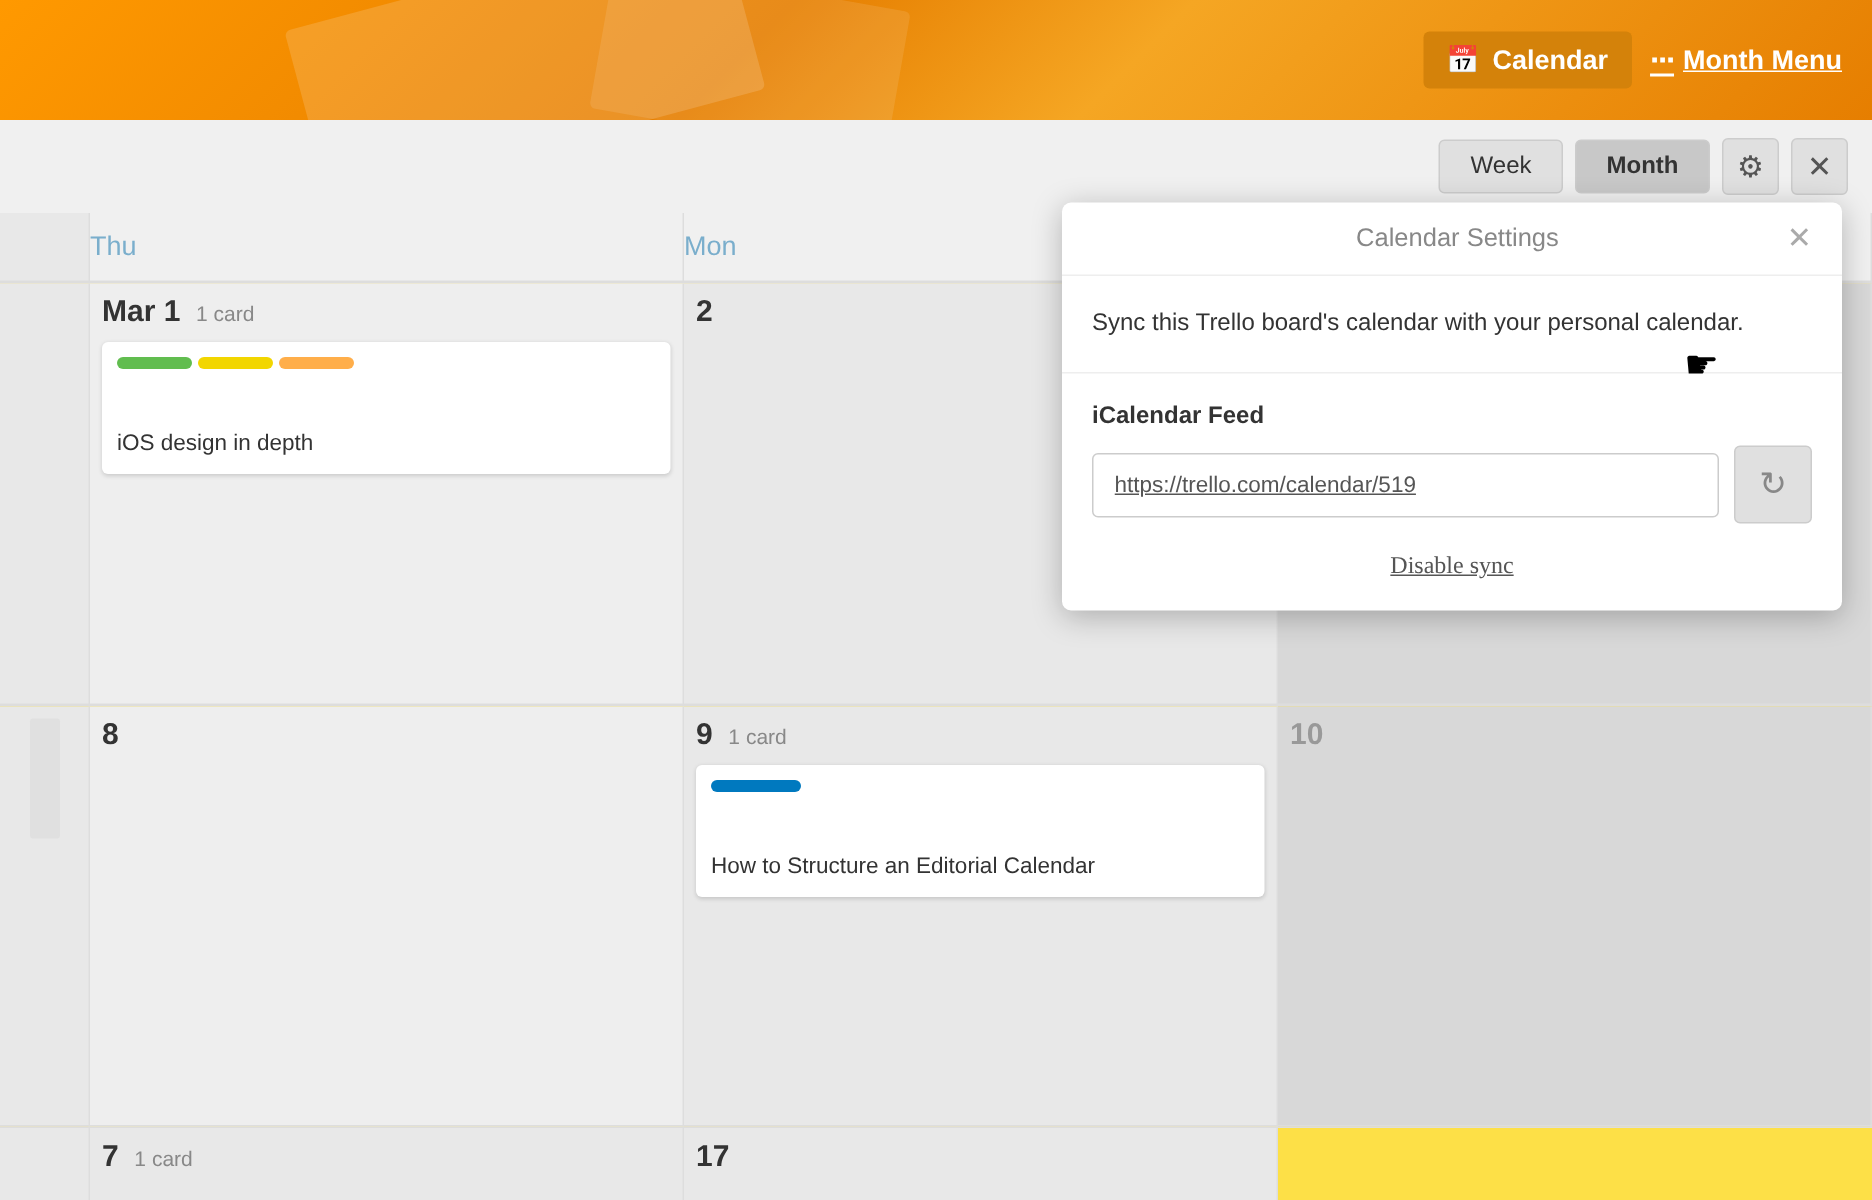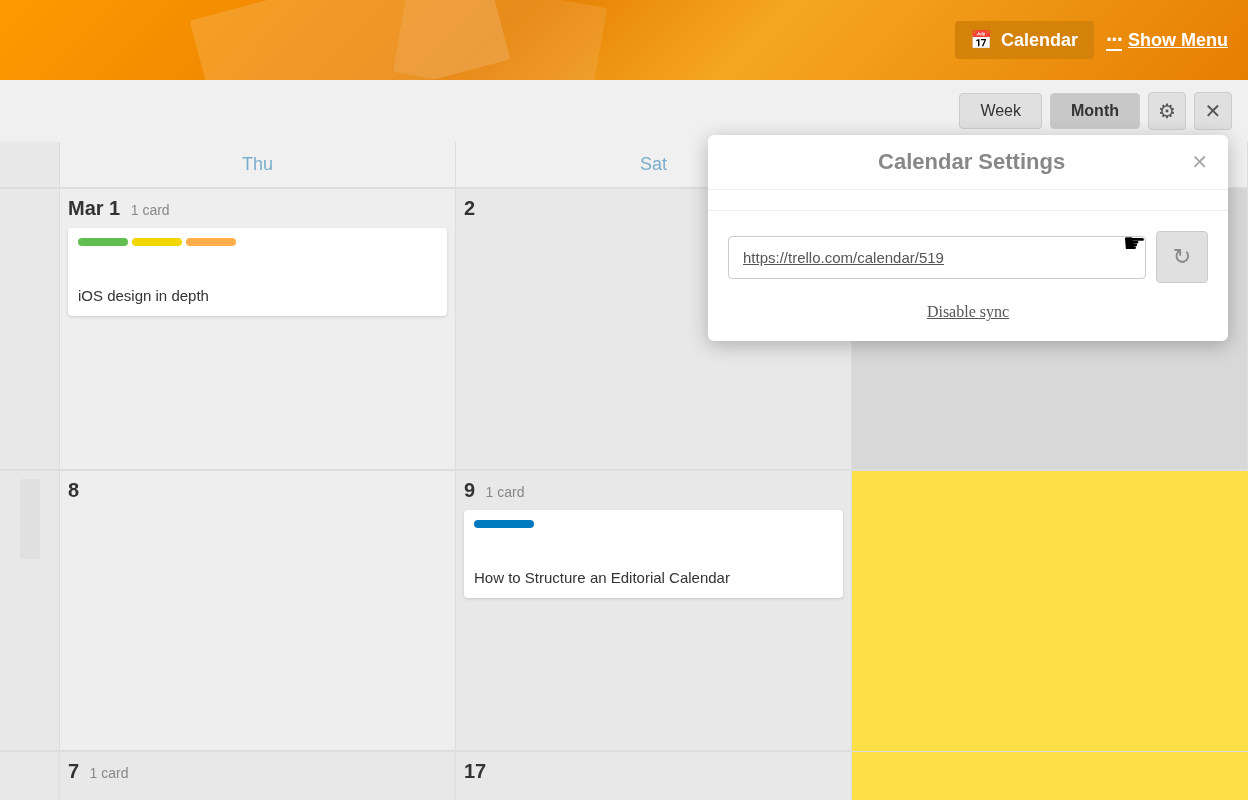--- a/index.html
+++ b/index.html
@@ -116,21 +116,20 @@
       background: #e0e0e0;
       display: flex; align-items: center; justify-content: center;
       font-size: 20px;
       cursor: pointer;
       color: #555;
     }
 
     
     .day-header {
       background: #f0f0f0;
-      text-align: center;
       padding: 12px 0;
       font-size: 18px;
       color: #7aaecc;
       font-weight: 500;
       border-right: 1px solid #ddd;
       border-bottom: 1px solid #ddd;
     }
     .day-header.empty { background: #e8e8e8; border-right: 1px solid #ddd; }
 
     
@@ -209,23 +208,23 @@
       z-index: 100;
     }
     .popup-header {
       display: flex;
       align-items: center;
       justify-content: space-between;
       padding: 14px 20px;
       border-bottom: 1px solid #eee;
     }
     .popup-title {
-      font-size: 22px;
+      font-size: 17px;
       color: #888;
-      font-weight: 700;
+      font-weight: 400;
       text-align: center;
       flex: 1;
     }
     .popup-close {
       font-size: 20px;
       color: #aaa;
       cursor: pointer;
       background: none;
       border: none;
       line-height: 1;
@@ -294,37 +293,37 @@
 <body>
 
 <div class="header">
   <div class="header-bg-triangle"></div>
   <button class="calendar-btn">
     <span class="cal-icon">📅</span>
     <span>Calendar</span>
   </button>
   <button class="show-menu-btn">
     <span class="dots-icon">···</span>
-    <span>Show Menu</span>
+    <span>Month Menu</span>
   </button>
 </div>
 
 <div class="calendar-area">
 
   <div class="toolbar">
     <button class="view-btn">Week</button>
     <button class="view-btn active">Month</button>
     <div class="icon-btn">⚙</div>
     <div class="icon-btn">✕</div>
   </div>
 
   <div style="display:grid; grid-template-columns: 60px 1fr 1fr 1fr; background:#f0f0f0; border-bottom:1px solid #ddd;">
     <div class="day-header empty"></div>
     <div class="day-header">Thu</div>
-    <div class="day-header">Sat</div>
+    <div class="day-header">Mon</div>
     <div class="day-header"></div>
   </div>
 
   <div style="display:grid; grid-template-columns: 60px 1fr 1fr 1fr; flex:1; border-bottom:1px solid #ddd; min-height:240px;">
     <div class="week-num-cell"></div>
 
     <div class="cal-cell light">
       <span class="day-num">Mar 1</span>
       <span class="card-count">1 card</span>
       <div class="cal-card">
@@ -357,41 +356,46 @@
       <span class="day-num">9</span>
       <span class="card-count">1 card</span>
       <div class="cal-card">
         <div class="label-row">
           <div class="label-bar label-blue" style="width:60px;"></div>
         </div>
         <div class="card-title">How to Structure an Editorial Calendar</div>
       </div>
     </div>
 
+    <div class="cal-cell" style="background:#d8d8d8;">
+      <span class="day-num" style="color:#999;">10</span>
+    </div>
   </div>
 
   <div style="display:grid; grid-template-columns: 60px 1fr 1fr 1fr; border-bottom:1px solid #ddd; min-height:100px;">
     <div class="week-num-cell"></div>
     <div class="cal-cell">
       <span class="day-num">7</span>
       <span class="card-count">1 card</span>
     </div>
     <div class="cal-cell">
       <span class="day-num">17</span>
     </div>
   </div>
 
   <div class="settings-popup">
     <div class="popup-header">
       <div style="width:24px;"></div>
       <div class="popup-title">Calendar Settings</div>
       <button class="popup-close">✕</button>
     </div>
     <div class="popup-body">
+      <div class="popup-desc">Sync this Trello board's calendar with your personal calendar.</div>
       <div style="border-top:1px solid #eee; margin: 0 -20px 20px; padding-top: 0;"></div>
+      <div class="popup-label">iCalendar Feed</div>
       <div class="feed-row">
         <input class="feed-input" type="text" value="https://trello.com/calendar/519" readonly="" style="">
         <div class="refresh-btn">↻</div>
       </div>
       <a class="disable-sync">Disable sync</a>
     </div>
   </div>
 
   <div class="cursor-overlay">☛</div>
 

